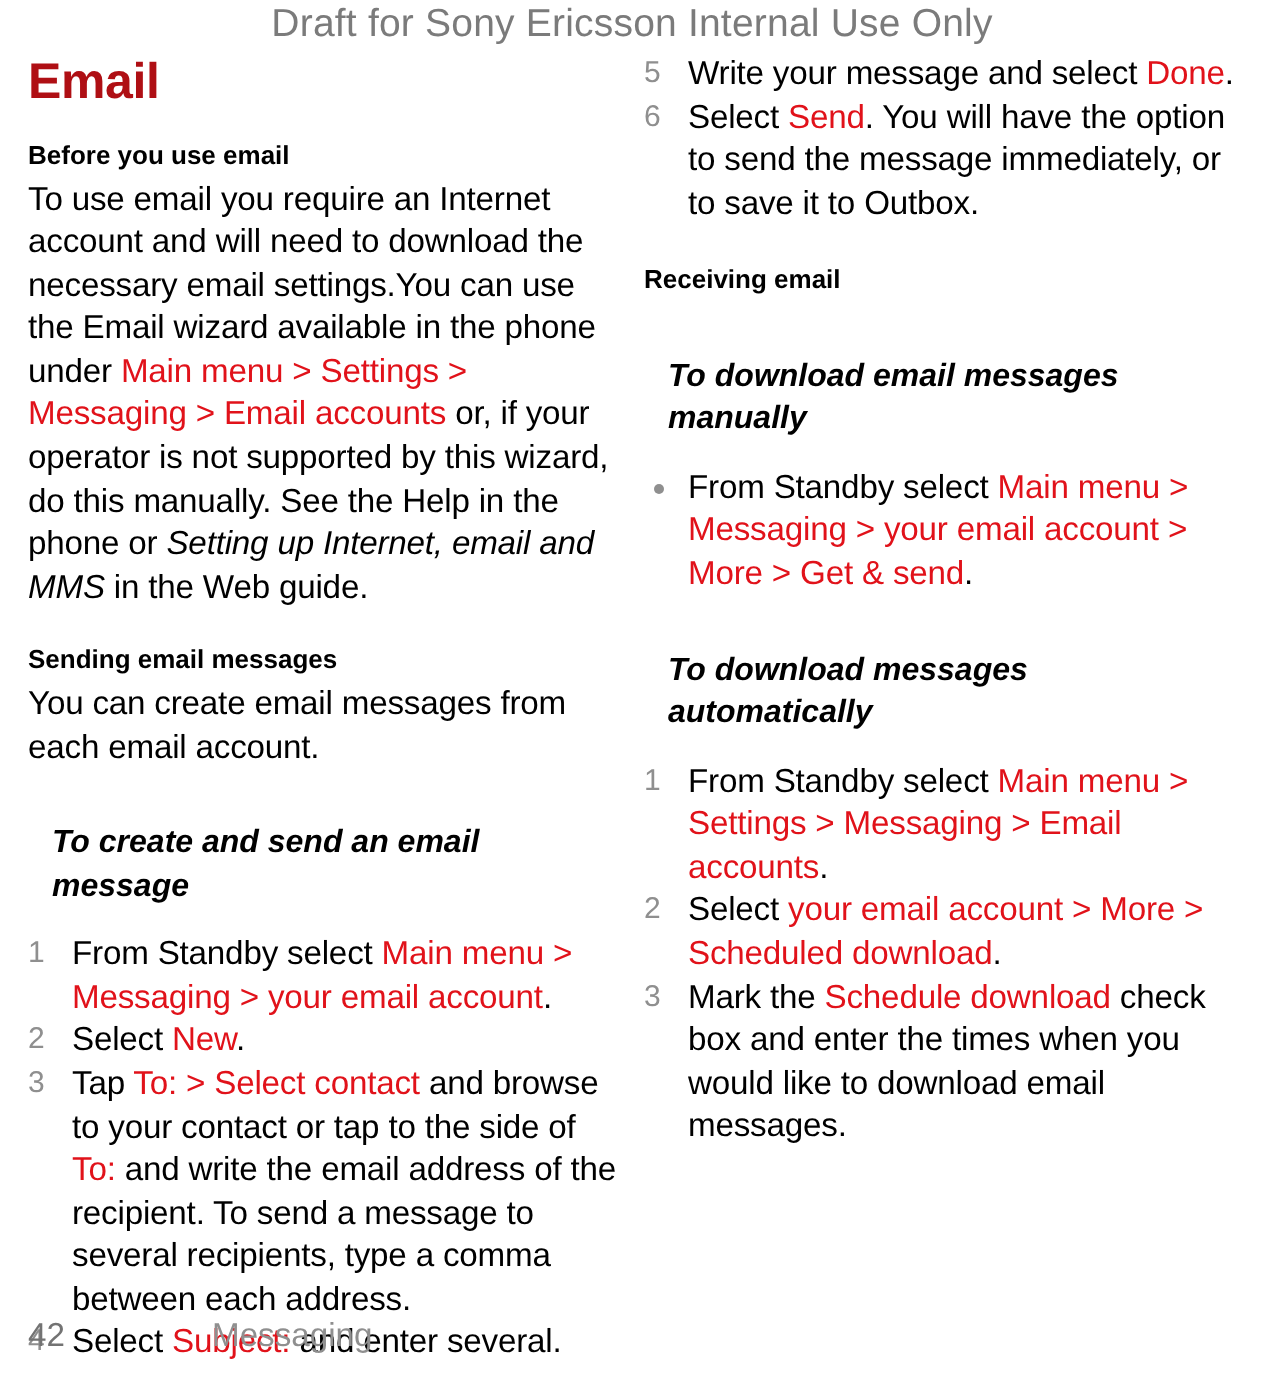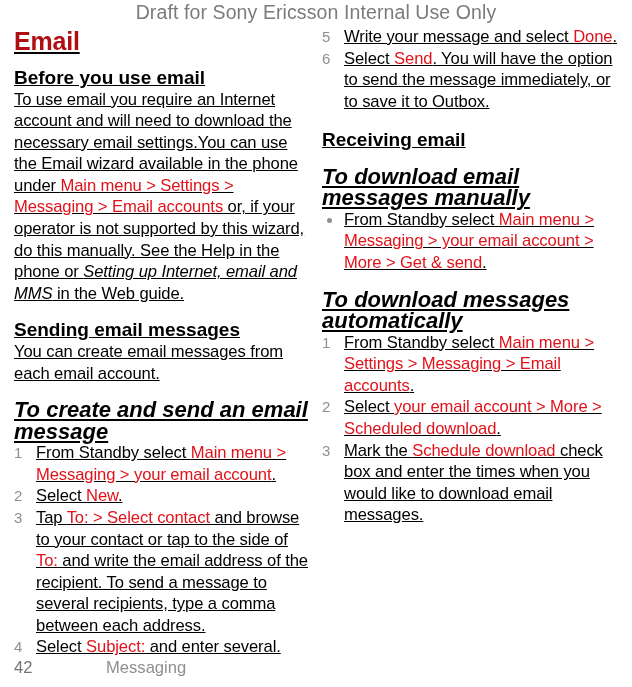--- a/index.html
+++ b/index.html
@@ -32,48 +32,47 @@
     color: #7b7b7b;
     letter-spacing: 0.1px;
     white-space: nowrap;
   }
 
   
   .col {
     position: absolute;
     top: 26px;
     width: 296px;
-    text-decoration: underline;
   }
   .col-left  { left: 14px; }
   .col-right { left: 322px; }
 
   
   .chapter-title {
     font-size: 25px;
     line-height: 30px;
     font-weight: bold;
     color: #af0f14;
     margin: 0 0 11px 0;
     letter-spacing: -0.2px;
   }
   .h2 {
-    font-size: 19px;
+    font-size: 13px;
     line-height: 21.5px;
     font-weight: bold;
     color: #000;
     margin: 0;
   }
   .h3-italic {
-    font-size: 22px;
+    font-size: 16px;
     line-height: 21.5px;
     font-weight: bold;
     font-style: italic;
     color: #000;
-    margin: 0;
+    margin: 12px;
   }
 
   
   .body-text {
     font-size: 16.6px;
     line-height: 21.6px;
     color: #000;
     margin: 0;
     letter-spacing: -0.1px;
   }

